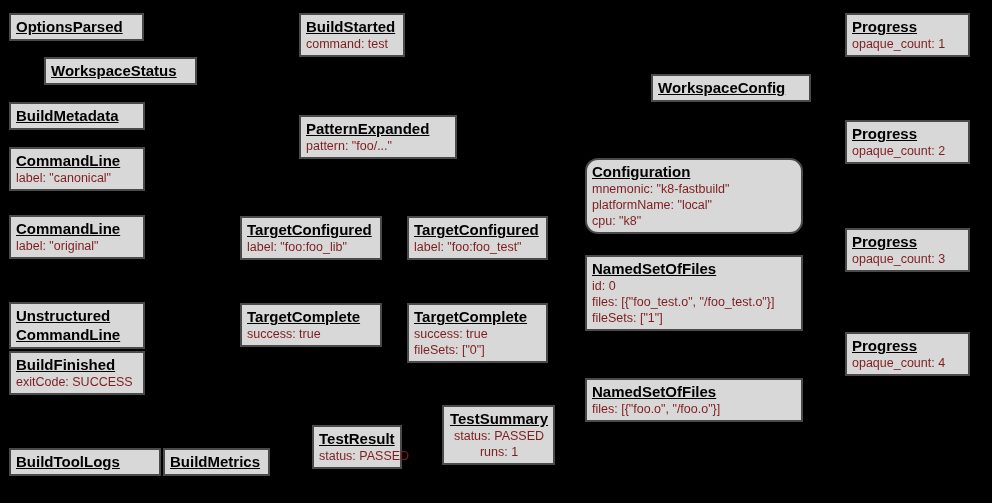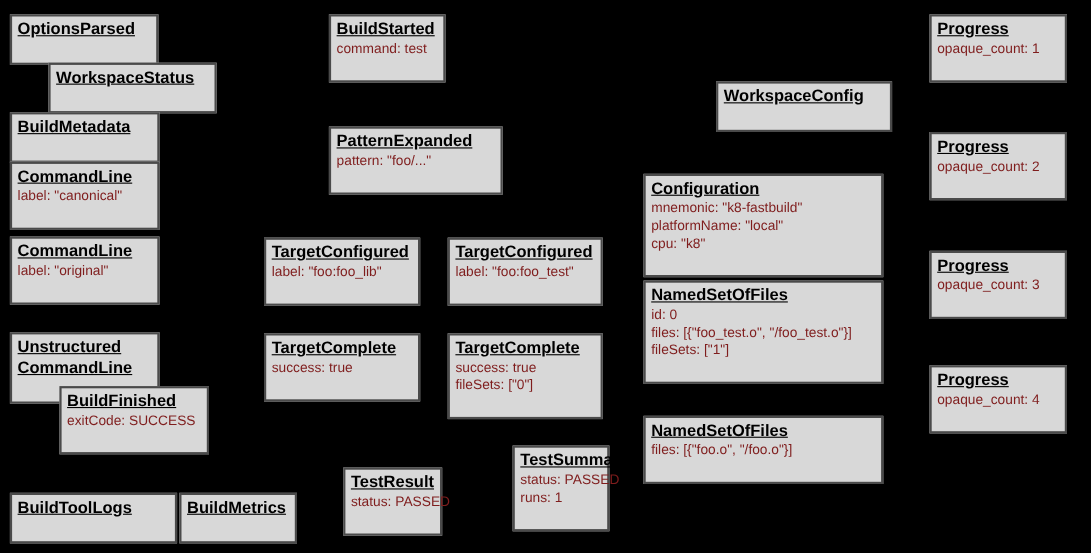--- a/index.html
+++ b/index.html
@@ -13,21 +13,21 @@
     height: 503px;
     background: #000000;
     overflow: hidden;
     font-family: "Liberation Sans", sans-serif;
   }
   .box {
     position: absolute;
     background: #d8d8d8;
     border: 2px solid #4a4a4a;
     box-sizing: border-box;
-    padding: 2px 4px 21px 5px;
+    padding: 2px 4px 3px 5px;
     color: #000000;
   }
   .box-title {
     font-size: 15px;
     font-weight: bold;
     line-height: 19px;
     text-decoration: underline;
     color: #000000;
   }
   .box-line {
@@ -62,21 +62,21 @@
 
   <div class="box" style="left:9px; top:215px; width:136px;">
     <div class="box-title">CommandLine</div>
     <div class="box-line">label: "original"</div>
   </div>
 
   <div class="box" style="left:9px; top:283px; width:136px;margin-top:19px;">
     <div class="box-title">Unstructured CommandLine</div>
   </div>
 
-  <div class="box" style="left:9px; top:351px; width:136px;margin-left:45px;">
+  <div class="box" style="left:9px; top:351px; width:136px;">
     <div class="box-title">BuildFinished</div>
     <div class="box-line">exitCode: SUCCESS</div>
   </div>
 
   <div class="box" style="left:9px; top:448px; width:152px;">
     <div class="box-title">BuildToolLogs</div>
   </div>
 
   <div class="box" style="left:163px; top:448px; width:107px;">
     <div class="box-title">BuildMetrics</div>
@@ -111,31 +111,31 @@
     <div class="box-title">TargetComplete</div>
     <div class="box-line">success: true</div>
     <div class="box-line">fileSets: ["0"]</div>
   </div>
 
   <div class="box" style="left:312px; top:425px; width:90px;">
     <div class="box-title">TestResult</div>
     <div class="box-line">status: PASSED</div>
   </div>
 
-  <div class="box" style="left:466px; top:405px; width:88px;">
+  <div class="box" style="left:442px; top:405px; width:113px;text-align:center;">
     <div class="box-title">TestSummary</div>
     <div class="box-line">status: PASSED</div>
     <div class="box-line">runs: 1</div>
   </div>
 
   <div class="box" style="left:651px; top:74px; width:160px;">
     <div class="box-title">WorkspaceConfig</div>
   </div>
 
-  <div class="box" style="left:585px; top:158px; width:218px;">
+  <div class="box" style="left:585px; top:158px; width:218px;border-radius:13px;">
     <div class="box-title">Configuration</div>
     <div class="box-line">mnemonic: "k8-fastbuild"</div>
     <div class="box-line">platformName: "local"</div>
     <div class="box-line">cpu: "k8"</div>
   </div>
 
   <div class="box" style="left:585px; top:255px; width:218px;">
     <div class="box-title">NamedSetOfFiles</div>
     <div class="box-line">id: 0</div>
     <div class="box-line">files: [{"foo_test.o", "/foo_test.o"}]</div>

